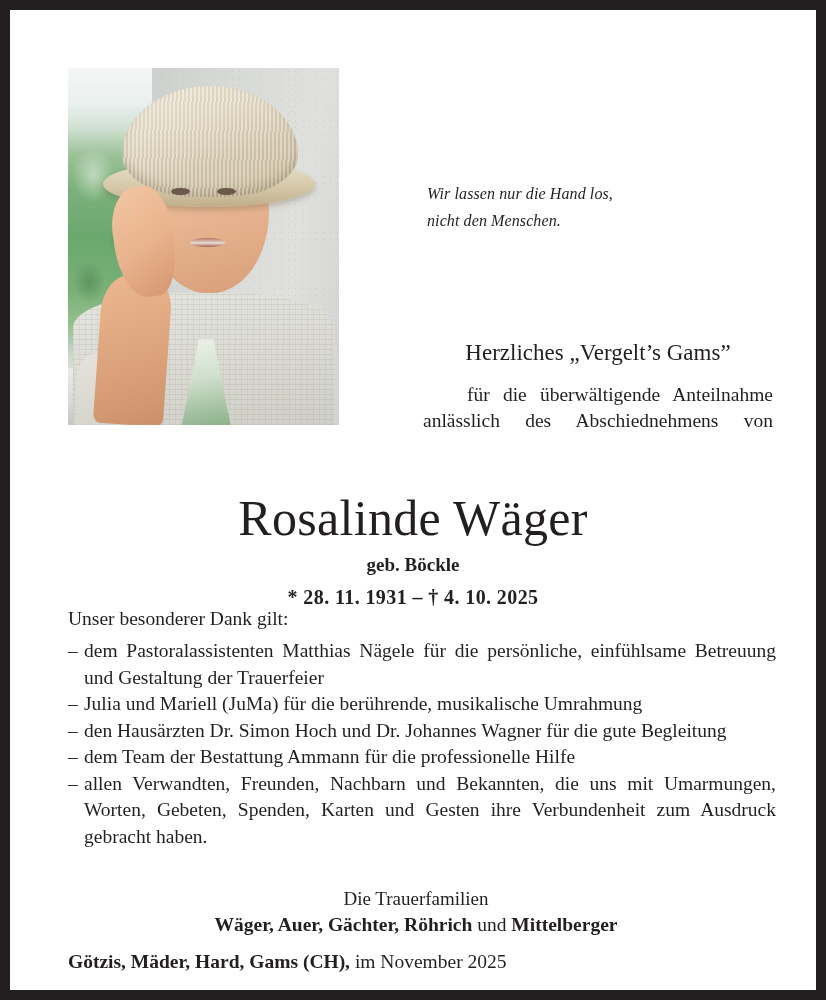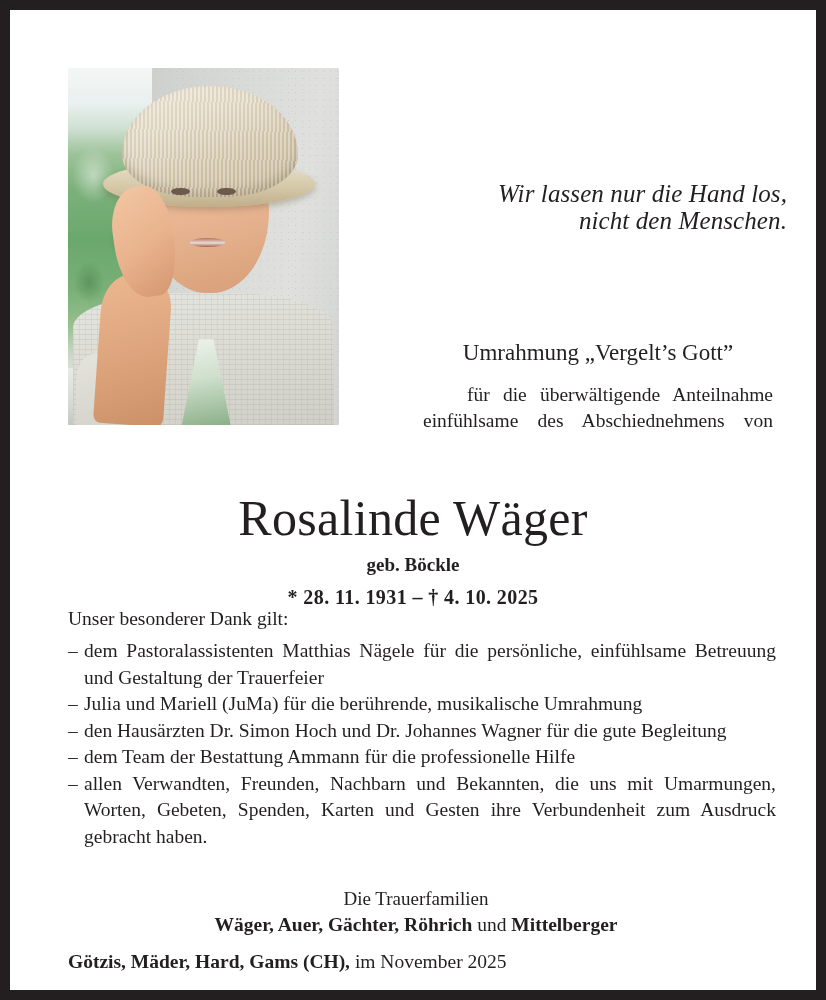--- a/index.html
+++ b/index.html
@@ -227,24 +227,23 @@
     background: linear-gradient(160deg, #e4e4dd, #d2d2c9);
   }
 
   
   .quote {
     position: absolute;
     left: 417px;
     top: 170px;
     width: 360px;
     font-style: italic;
-    font-size: 25px;
+    font-size: 16px;
     line-height: 27px;
     letter-spacing: .1px;
-    text-align: right;
   }
   .quote div { white-space: nowrap; }
 
   .thanks-block {
     position: absolute;
     left: 413px;
     top: 328px;
     width: 350px;
     text-align: center;
   }
@@ -388,24 +387,24 @@
         <div class="ph-hand"></div>
       </div>
     </div>
 
     <div class="quote">
       <div>Wir lassen nur die Hand los,</div>
       <div>nicht den Menschen.</div>
     </div>
 
     <div class="thanks-block">
-      <div class="thanks-title">Umrahmung „Vergelt’s Gott”</div>
+      <div class="thanks-title">Herzliches „Vergelt’s Gams”</div>
       <div class="thanks-sub">
         <span class="line1">für die überwältigende Anteilnahme</span>
-        <span class="line2">einfühlsame des Abschiednehmens von</span>
+        <span class="line2">anlässlich des Abschiednehmens von</span>
       </div>
     </div>
 
     <div class="name-block">
       <div class="deceased-name">Rosalinde Wäger</div>
       <div class="maiden-name">geb. Böckle</div>
       <div class="life-dates">* 28. 11. 1931 – † 4. 10. 2025</div>
     </div>
 
     <div class="dank-intro">Unser besonderer Dank gilt:</div>

